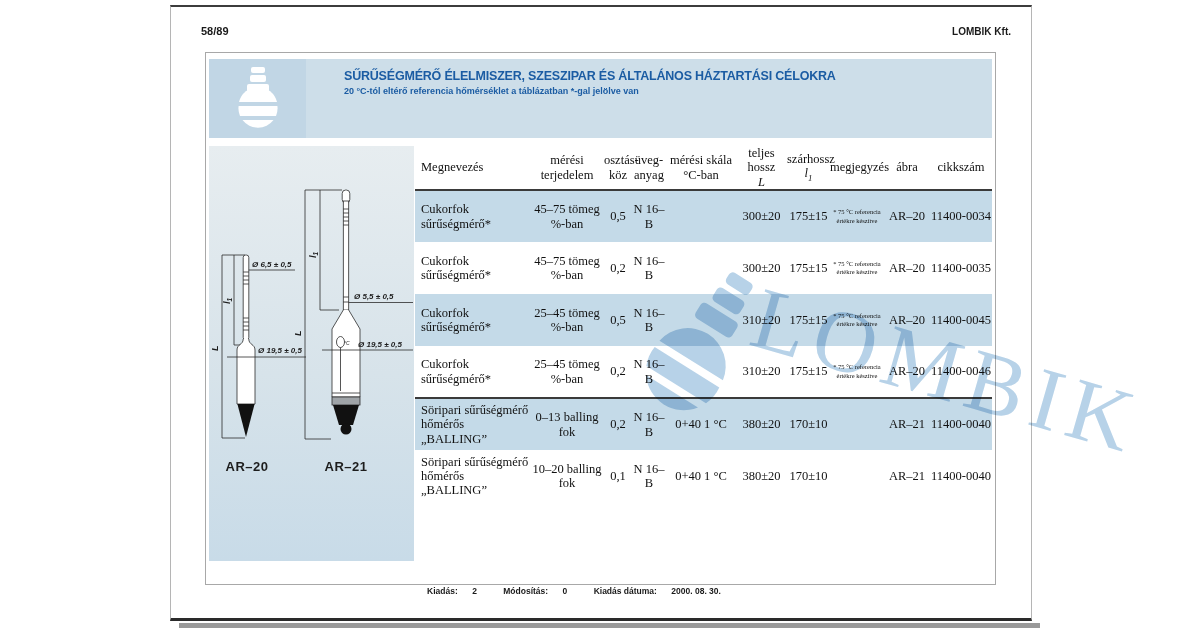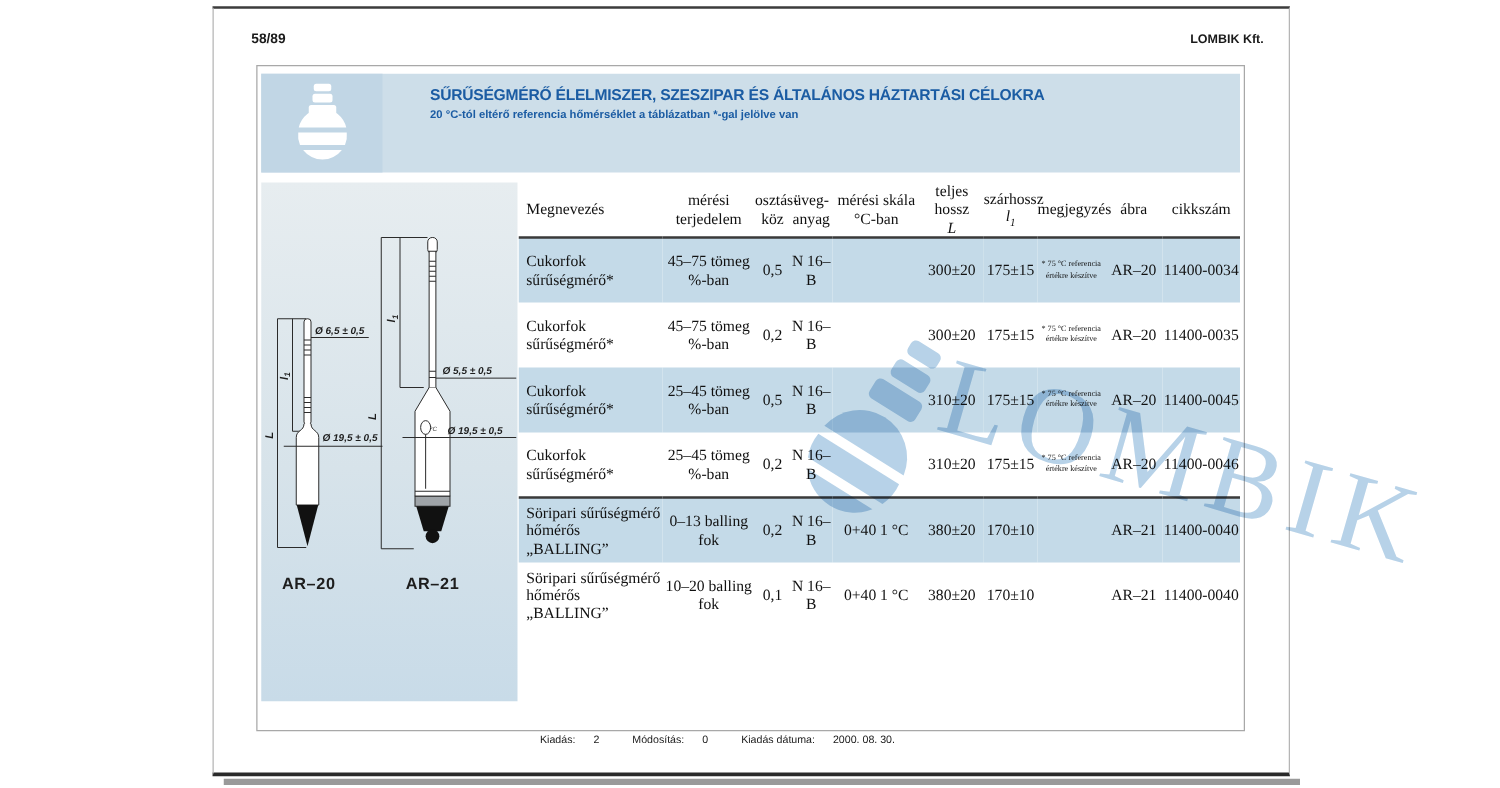--- a/index.html
+++ b/index.html
@@ -54,21 +54,21 @@
 
   
   .watermark { position:absolute; left:415px; top:200px; width:610px; height:285px;
                pointer-events:none; mix-blend-mode:multiply; }
   .wm-icon { position:absolute; left:18px; top:10px; transform:rotate(32deg); }
   .wm-text { position:absolute; left:148px; top:14px; transform:rotate(16deg);
              transform-origin:left top; font-family:"Liberation Serif","DejaVu Serif",serif;
              font-size:88px; letter-spacing:0.10em; color:#b7d2e8; }
 
   .footer { position:absolute; left:170px; top:586px; width:808px; text-align:center;
-            font-size:8.5px; font-weight:normal; color:#1a1a1a; }
+            font-size:8.5px; font-weight:bold; color:#1a1a1a; }
   .footer span { margin:0 6px; }
 </style>
 </head>
 <body>
 
 <div class="page">
   <div class="pageno">58/89</div>
   <div class="company">LOMBIK Kft.</div>
 
   <div class="content-box">

